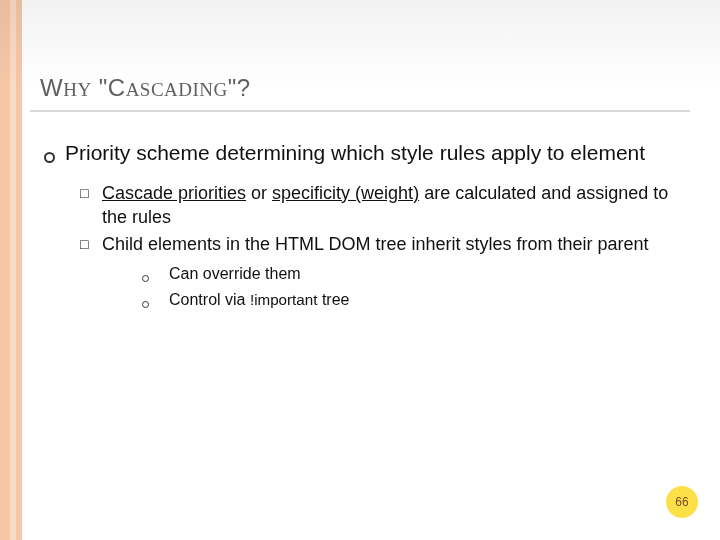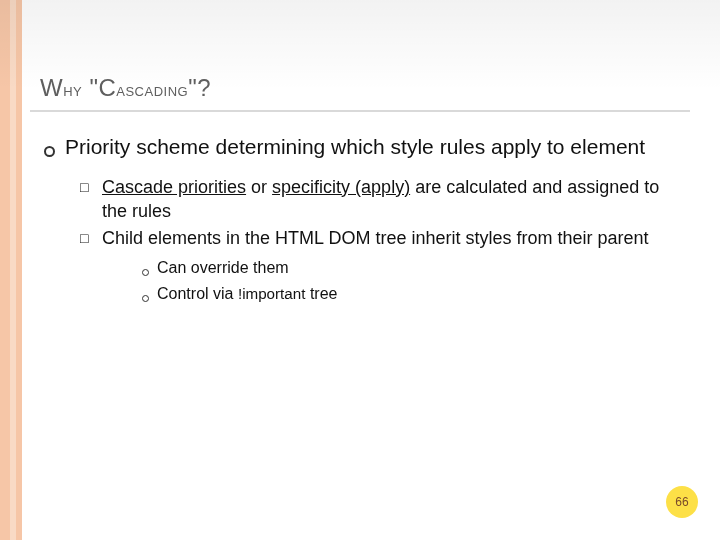--- a/index.html
+++ b/index.html
@@ -42,33 +42,34 @@
     padding-bottom: 8px;
     border-bottom: 2px solid #d9d9d9;
     width: 660px;
   }
   .slide-title {
     color: #5f5f5f;
     font-size: 24px;
     letter-spacing: 0.5px;
   }
   .slide-title .cap { font-size: 24px; }
-  .slide-title .sc { font-size: 13px; }
+  .slide-title .sc { font-size: 19px; font-family: Liberation Serif, serif; }
   .body-area {
     padding-top: 22px;
     padding-left: 14px;
     width: 640px;
     color: #111;
   }
   .lvl1 {
     display: flex;
     gap: 10px;
     font-size: 21px;
     line-height: 1.28;
     margin-bottom: 8px;
+    margin-top: 6px;
   }
   .lvl1 .bullet {
     flex: 0 0 auto;
     padding-top: 3px;
   }
   .donut {
     width: 11px; height: 11px;
     border: 2px solid #333;
     border-radius: 50%;
     display: inline-block;
@@ -93,21 +94,21 @@
     font-size: 14px;
     padding-top: 2px;
     width: 14px;
   }
   .lvl3-group {
     padding-left: 62px;
     padding-top: 2px;
   }
   .lvl3 {
     display: flex;
-    gap: 8px;
+    gap: 20px;
     font-size: 16px;
     line-height: 1.32;
     margin-bottom: 2px;
   }
   .lvl3 .bullet {
     flex: 0 0 auto;
     padding-top: 3px;
   }
   .bold-underline {
     font-weight: normal;
@@ -147,21 +148,21 @@
   <div class="body-area">
 
     <div class="lvl1">
       <span class="bullet"><span class="donut"></span></span>
       <span>Priority scheme determining which style rules apply to element</span>
     </div>
 
     <div class="lvl2-group">
       <div class="lvl2">
         <span class="bullet">□</span>
-        <span><span class="bold-underline">Cascade priorities</span><span> or </span><span class="bold-underline">specificity (apply)</span><span> are calculated and assigned to the rules</span></span>
+        <span><span class="bold-underline">Cascade priorities</span><span> or </span><span class="bold-underline">specificity (weight)</span><span> are calculated and assigned to the rules</span></span>
       </div>
       <div class="lvl2">
         <span class="bullet">□</span>
         <span>Child elements in the HTML DOM tree inherit styles from their parent</span>
       </div>
 
       <div class="lvl3-group">
         <div class="lvl3">
           <span class="bullet"><span class="donut sm"></span></span>
           <span>Can override them</span>

